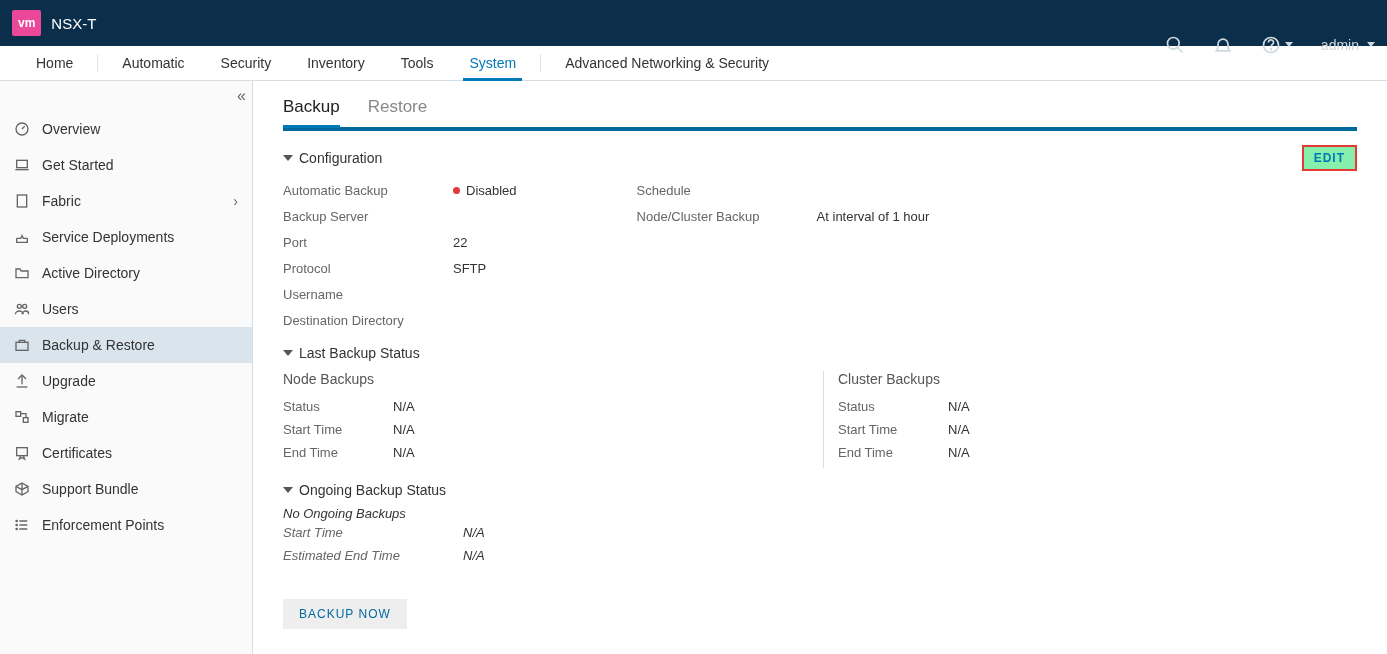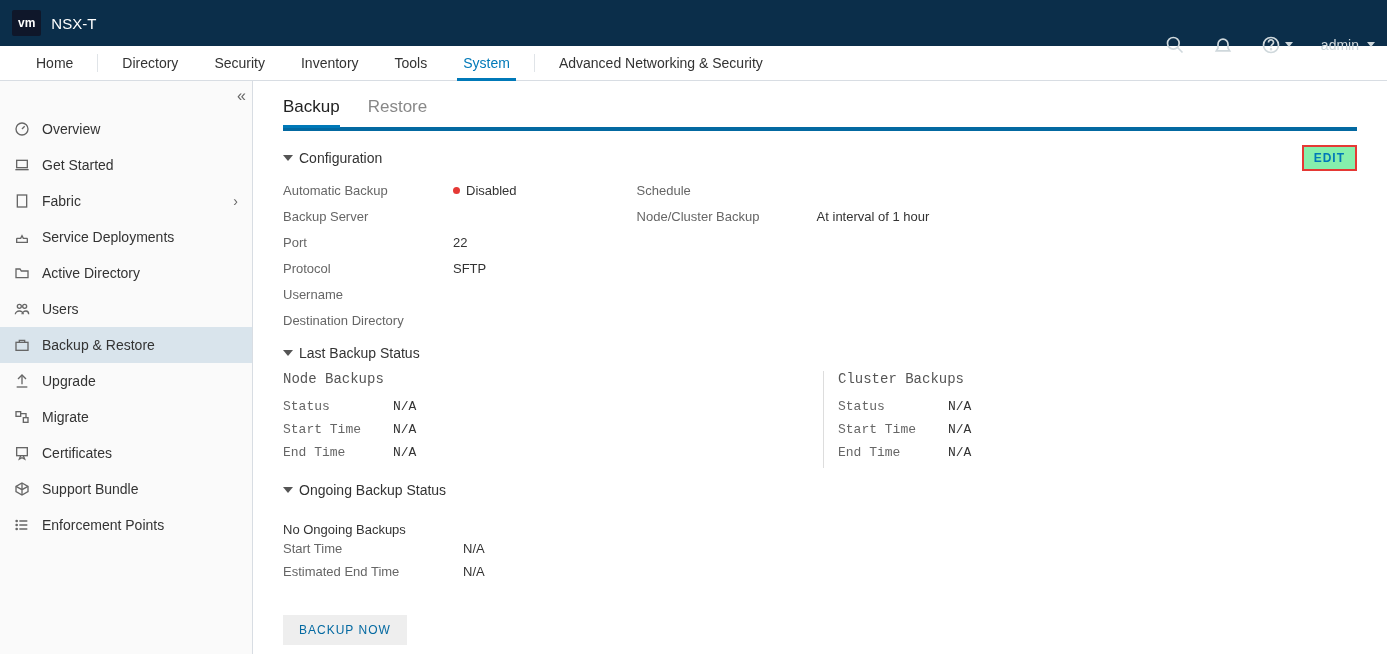--- a/index.html
+++ b/index.html
@@ -7,21 +7,21 @@
   
   .header {
     background: #0b2e4a;
     color: #fff;
     display: flex;
     align-items: center;
     height: 46px;
     padding: 0 12px;
   }
   .vm-logo {
-    background: #0f172a;
+    background: #ec4899;
     color: #fff;
     font-size: 12px;
     font-weight: bold;
     padding: 6px 6px;
     border-radius: 2px;
     margin-right: 10px;
   }
   .app-title { font-size: 15px; font-weight: 400; color: #fff; }
   .header-right { margin-left: auto; display:flex; align-items:center; gap:28px;margin-top:43px; }
   .hdr-icon { width:20px; height:20px; display:flex; align-items:center; justify-content:center; cursor:pointer; color:#cfd8dc;}
@@ -59,21 +59,21 @@
   .edit-btn { border:2px solid #e53935; color:#0079b8; background:#86efac; padding:4px 10px; font-size:12px; letter-spacing:1px; cursor:pointer; font-weight:600;}
   
   .cfg-grid { display:flex; gap:40px; margin-bottom:8px;}
   .cfg-col { display:flex; flex-direction:column; gap:8px; }
   .cfg-row { display:flex; min-height:18px;}
   .cfg-label { width:170px; color:#666; font-size:13px;}
   .cfg-value { color:#333; font-size:13px;}
   .dot-red { width:7px; height:7px; background:#e53935; border-radius:50%; display:inline-block; margin-right:6px; position:relative; top:-1px;}
   
   .sec-block { margin-top:14px;}
-  .status-cols { display:flex; margin-top:10px;font-family:Liberation Mono, monospace;}
+  .status-cols { display:flex; margin-top:10px;}
   .status-col { flex:0 0 auto; width:540px; }
   .status-col.right { width:auto; padding-left:14px;}
   .col-divider { width:1px; background:#ddd; margin-right:0; }
   .stat-title { font-size:14px; color:#555; margin-bottom:12px;}
   .stat-row { display:flex; margin-bottom:8px;}
   .stat-label { width:110px; color:#666; font-size:13px;}
   .stat-value { color:#333; font-size:13px;}
   
   .backup-now { margin-top:28px; height:30px; padding:0 16px; background:#eee; color:#0369a1; border:none; font-size:12px; letter-spacing:1px; cursor:not-allowed;}
 </style>
@@ -109,21 +109,21 @@
     </div>
   </div>
 </div>
 
 <div class="topnav">
   <div class="tn-item">
       <span>Home</span>
     </div>
   <div class="tn-sep"></div>
   <div class="tn-item">
-      <span>Directory</span>
+      <span>Automatic</span>
     </div>
   <div class="tn-item">
       <span>Security</span>
     </div>
   <div class="tn-item">
       <span>Inventory</span>
     </div>
   <div class="tn-item">
       <span>Tools</span>
     </div>
@@ -352,21 +352,21 @@
         </div>
       </div>
     </div>
 
     
     <div class="sec-block">
       <div class="section-title">
         <span class="chev-open"></span>
         <span>Ongoing Backup Status</span>
       </div>
-      <div style="margin-top:24px;">
+      <div style="margin-top:8px;font-style:italic;">
         <div style="color:#333;">No Ongoing Backups</div>
         <div class="stat-row" style="margin-top:4px;">
             <div class="stat-label" style="width:180px;">Start Time</div>
             <div class="stat-value">N/A</div>
           </div>
         <div class="stat-row">
             <div class="stat-label" style="width:180px;">Estimated End Time</div>
             <div class="stat-value">N/A</div>
           </div>
       </div>

